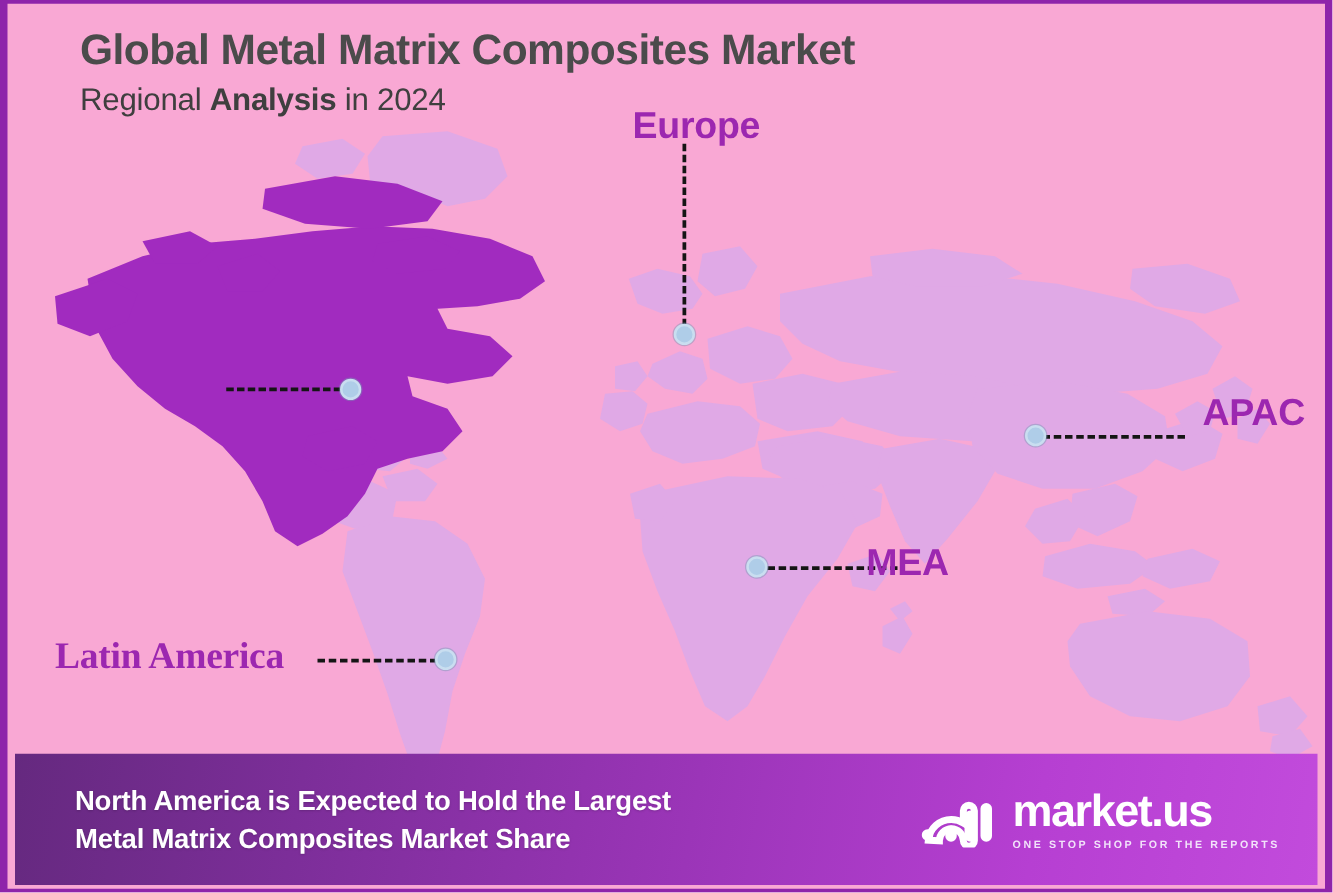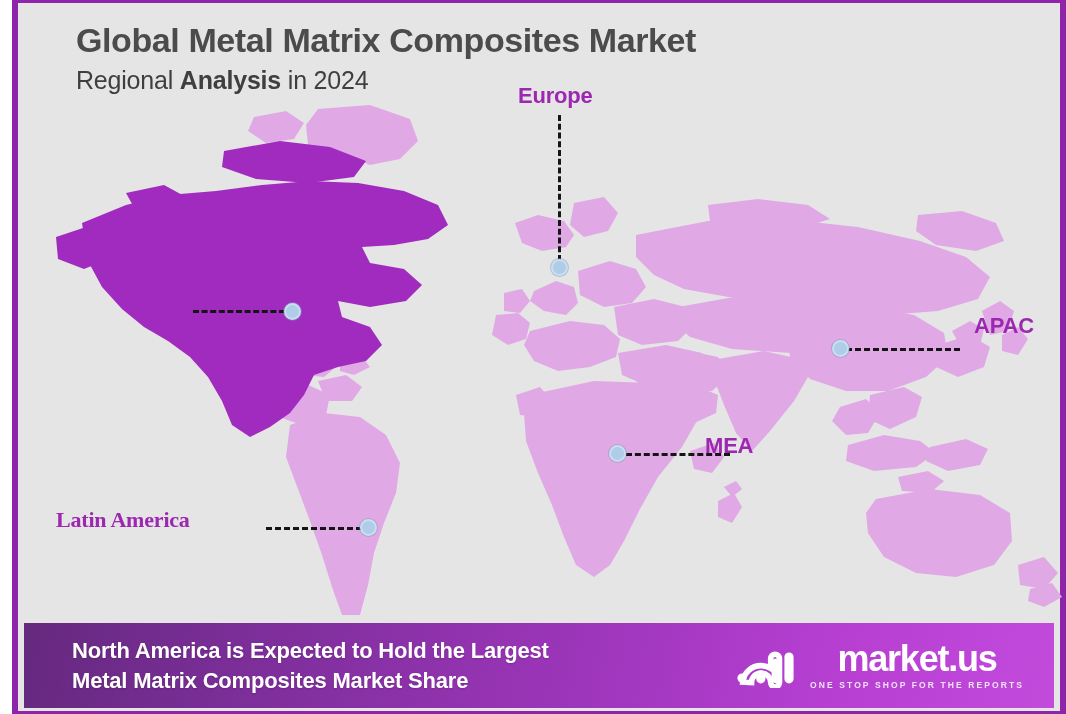--- a/index.html
+++ b/index.html
@@ -4,26 +4,25 @@
 <style>
   * { margin:0; padding:0; box-sizing:border-box; }
   html,body { background:#ffffff; }
   body {
     width:1066px; height:714px;
     font-family:"Liberation Sans", sans-serif;
     position:relative; overflow:hidden;
   }
   #frame {
     position:absolute; inset:0;
-    background:#e5e5e5;
+    background:#f9a8d4;
     border-left:6px solid #8E24AA;
     border-right:6px solid #8E24AA;
     border-top:3px solid #8E24AA;
     border-bottom:3px solid #8E24AA;
-    margin-left:12px;
   }
   
   #header { position:absolute; left:58px; top:18px; }
   #title {
     font-size:34px; font-weight:bold; color:#4B4B4B;
     letter-spacing:-0.4px; white-space:nowrap;
   }
   #subtitle {
     font-size:25px; color:#3f3f3f; margin-top:6px;
     letter-spacing:-0.2px; white-space:nowrap;
@@ -35,37 +34,37 @@
   
   .marker {
     position:absolute; width:17px; height:17px; border-radius:50%;
     background:#AFCDE8; border:2px solid #C9DEF0;
     box-shadow:0 0 0 1px rgba(120,150,180,.45);
   }
   .leader { position:absolute; height:0; border-top:3px dashed #151515; }
   .leader-v { position:absolute; width:0; border-left:3px dashed #151515; }
   .rlabel {
     position:absolute; color:#9C27B0; font-weight:bold;
-    font-size:22px; letter-spacing:-0.2px; white-space:nowrap; line-height:1.22;
+    font-size:30px; letter-spacing:-0.2px; white-space:nowrap; line-height:1.22;
   }
   .rlabel .val { display:block; }
   
   #banner {
-    position:absolute; left:6px; right:6px; bottom:3px; height:85px;
+    position:absolute; left:6px; right:6px; bottom:3px; height:105px;
     background:linear-gradient(100deg,#65297F 0%,#7C2E99 22%,#9B35B8 52%,#B63FD2 78%,#C24BDC 100%);
     display:flex; align-items:center; justify-content:space-between;
     padding:0 30px 0 48px;
   }
   #banner-text {
     color:#ffffff; font-weight:bold; font-size:22px; line-height:1.33;
     letter-spacing:-0.2px; text-shadow:0 1px 2px rgba(0,0,0,.18);
   }
   #logo { display:flex; align-items:center; gap:11px; }
   #logo-mark { flex:0 0 auto; }
-  #logo-text { display:flex; flex-direction:column; align-items:center; }
+  #logo-text { display:flex; flex-direction:column; align-items:flex-start; }
   #logo-name {
     color:#ffffff; font-weight:bold; font-size:36px; line-height:1;
     letter-spacing:-1.2px;
   }
   #logo-tag {
     color:#f2e2fa; font-size:8.5px; font-weight:bold;
     letter-spacing:2.1px; margin-top:3px;
   }
 </style>
 </head>

